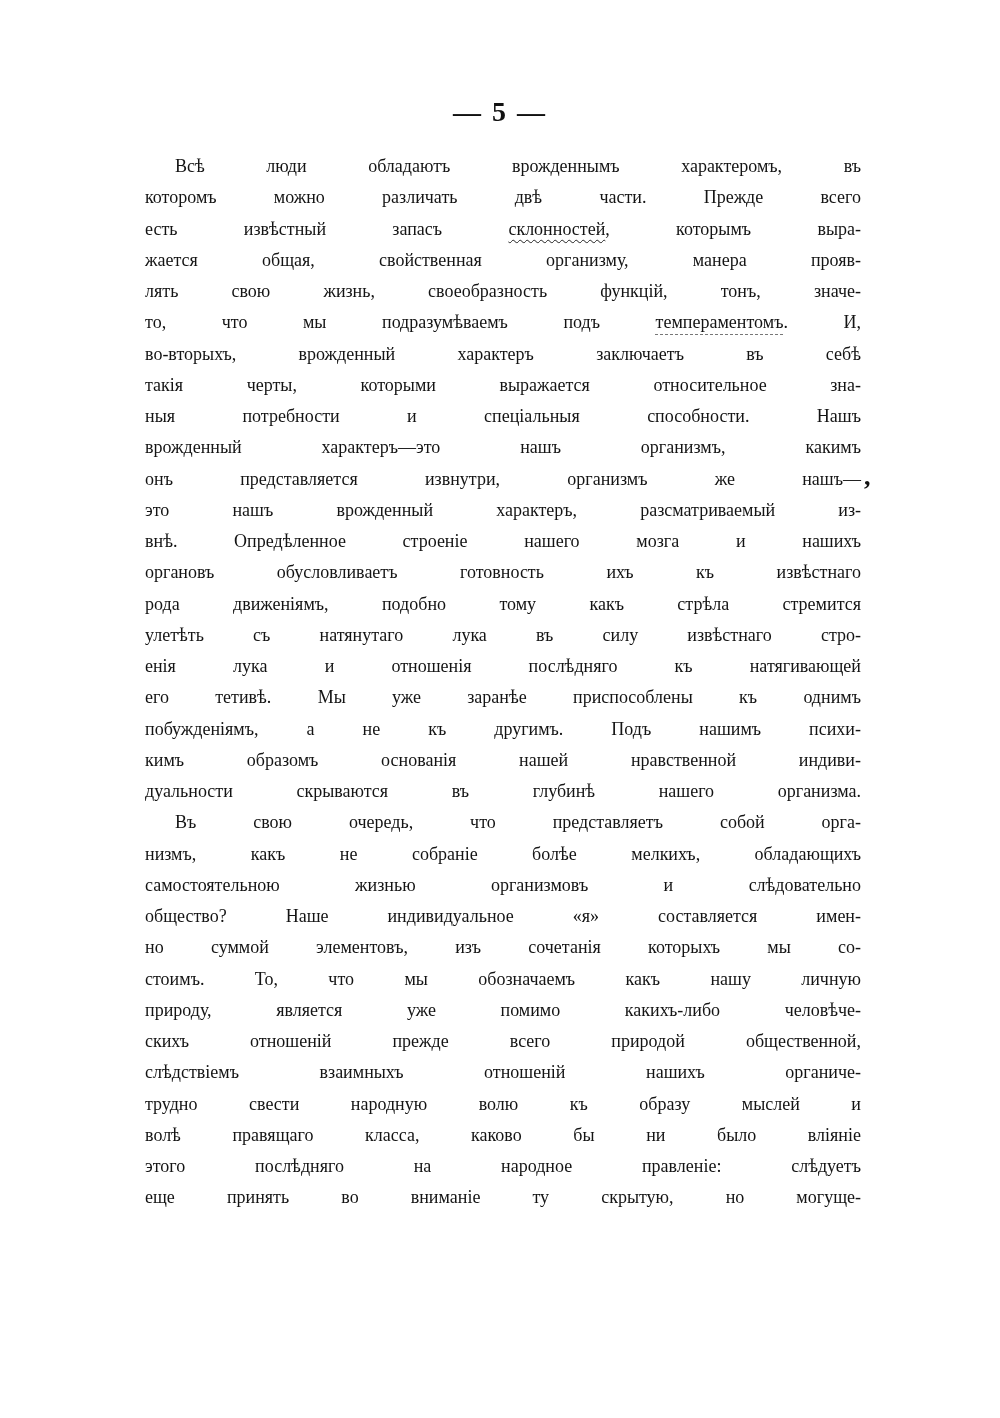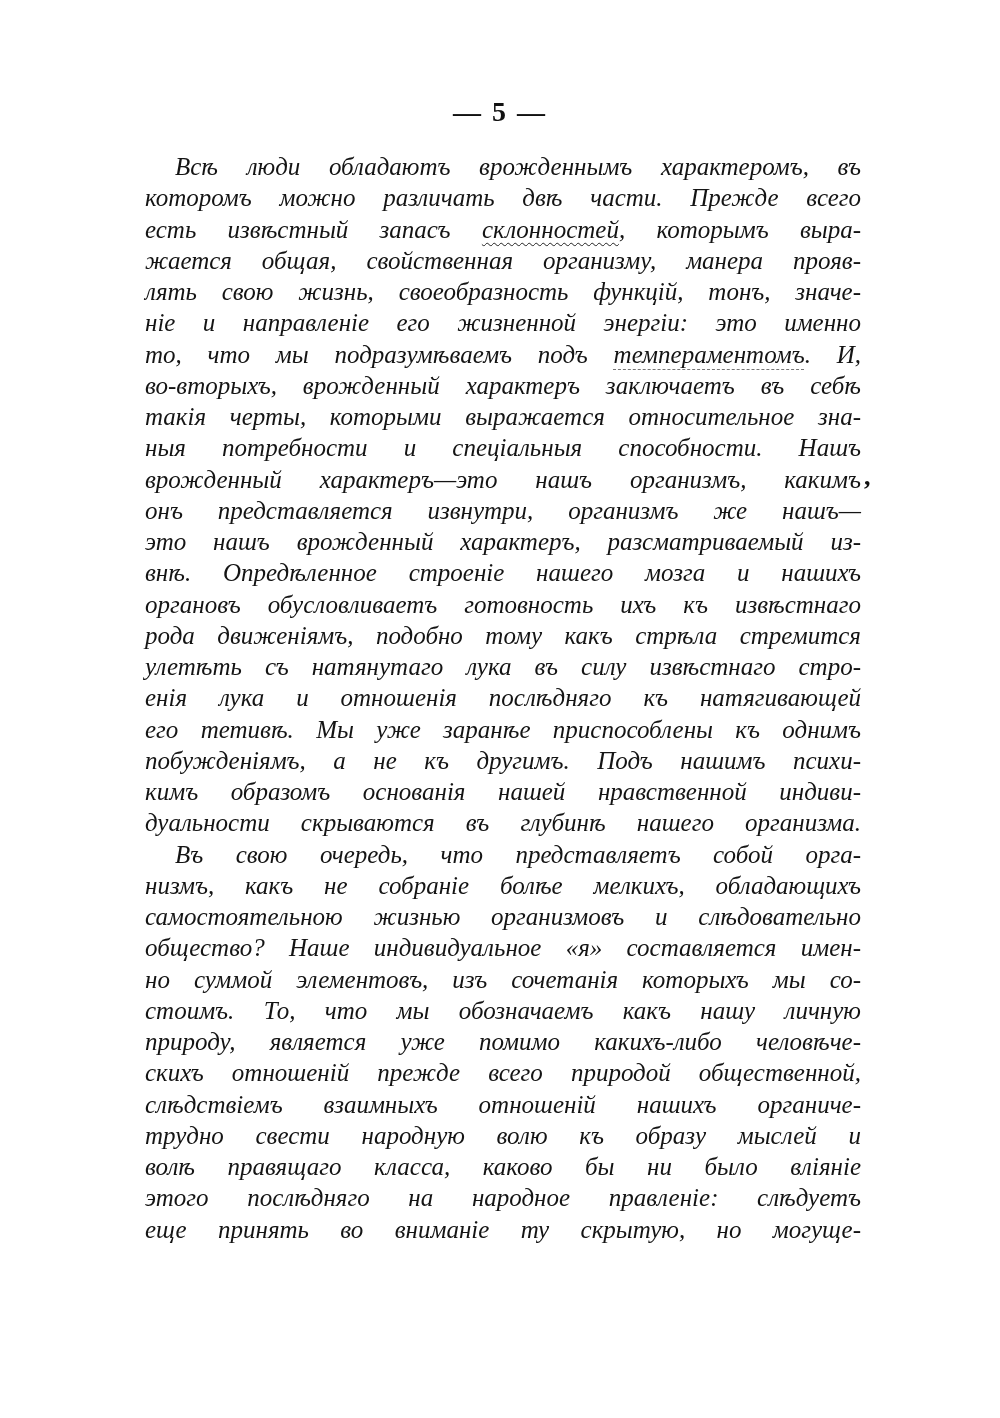--- a/index.html
+++ b/index.html
@@ -30,26 +30,25 @@
     .text-block {
       position: absolute;
       left: 145px;
       top: 151px;
       width: 716px;
     }
     .line {
       height: 31.26px;
       line-height: 31.26px;
       font-family: "Liberation Serif", serif;
-      font-size: 25px;
+      font-size: 18px;
       white-space: nowrap;
       text-align: justify;
       text-align-last: justify;
       overflow: visible;
-      font-style: italic;
     }
     .line.indent {
       padding-left: 30px;
     }
     .wavy {
       text-decoration: underline;
       text-decoration-style: wavy;
       text-decoration-thickness: 1px;
       text-underline-offset: 4px;
       text-decoration-color: #222;
@@ -78,21 +77,20 @@
 
 <div class="page-number">— 5 —</div>
 
 <div class="text-block" id="text-block">
     <div>
       <div class="line indent"><span class="seg">Всѣ люди обладаютъ врожденнымъ характеромъ, въ</span></div>
       <div class="line"><span class="seg">которомъ можно различать двѣ части. Прежде всего</span></div>
       <div class="line"><span class="seg">есть извѣстный запасъ </span><span class="seg wavy">склонностей</span><span class="seg">, которымъ выра-</span></div>
       <div class="line"><span class="seg">жается общая, свойственная организму, манера прояв-</span></div>
       <div class="line"><span class="seg">лять свою жизнь, своеобразность функцій, тонъ, значе-</span></div>
-      <div class="line"><span class="seg">ніе и направленіе его жизненной энергіи: это именно</span></div>
       <div class="line"><span class="seg">то, что мы подразумѣваемъ подъ </span><span class="seg dashed">темпераментомъ</span><span class="seg">. И,</span></div>
       <div class="line"><span class="seg">во-вторыхъ, врожденный характеръ заключаетъ въ себѣ</span></div>
       <div class="line"><span class="seg">такія черты, которыми выражается относительное зна-</span></div>
       <div class="line"><span class="seg">ныя потребности и спеціальныя способности. Нашъ</span></div>
       <div class="line"><span class="seg">врожденный характеръ—это нашъ организмъ, какимъ</span></div>
       <div class="line"><span class="seg">онъ представляется извнутри, организмъ же нашъ—</span></div>
       <div class="line"><span class="seg">это нашъ врожденный характеръ, разсматриваемый из-</span></div>
       <div class="line"><span class="seg">внѣ. Опредѣленное строеніе нашего мозга и нашихъ</span></div>
       <div class="line"><span class="seg">органовъ обусловливаетъ готовность ихъ къ извѣстнаго</span></div>
       <div class="line"><span class="seg">рода движеніямъ, подобно тому какъ стрѣла стремится</span></div>

